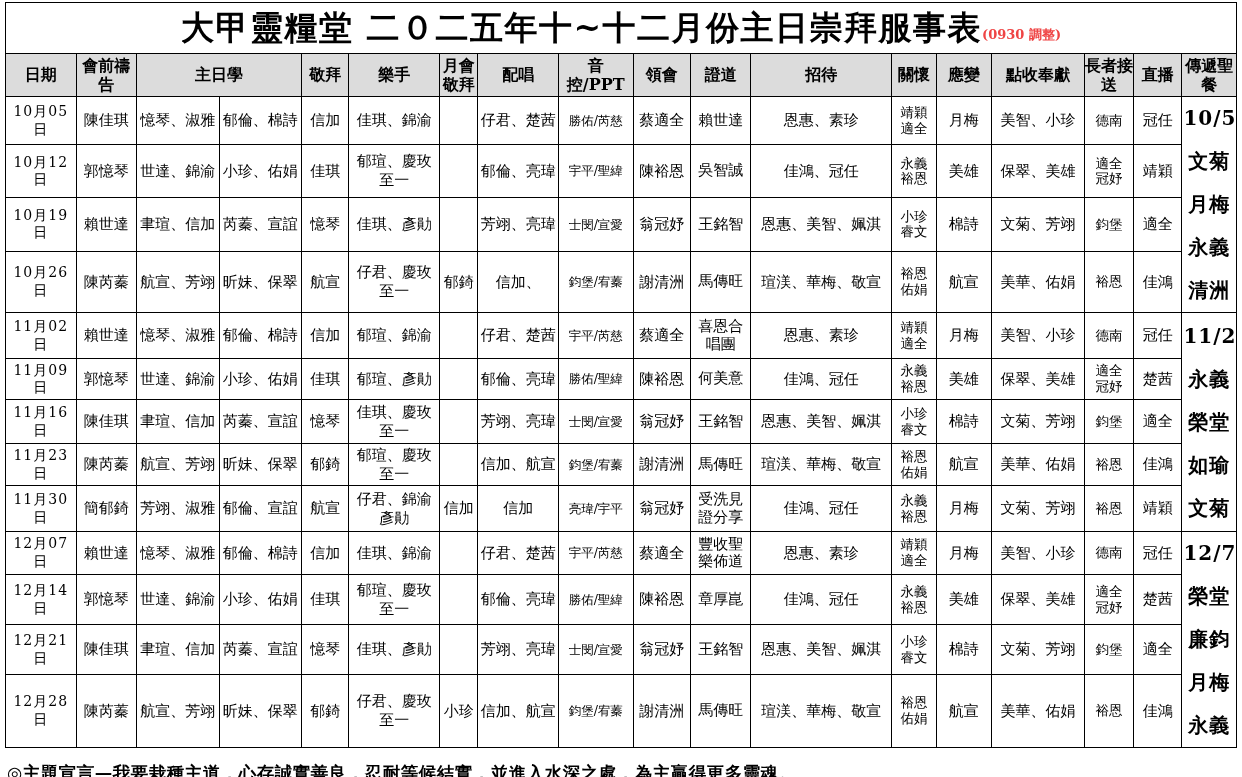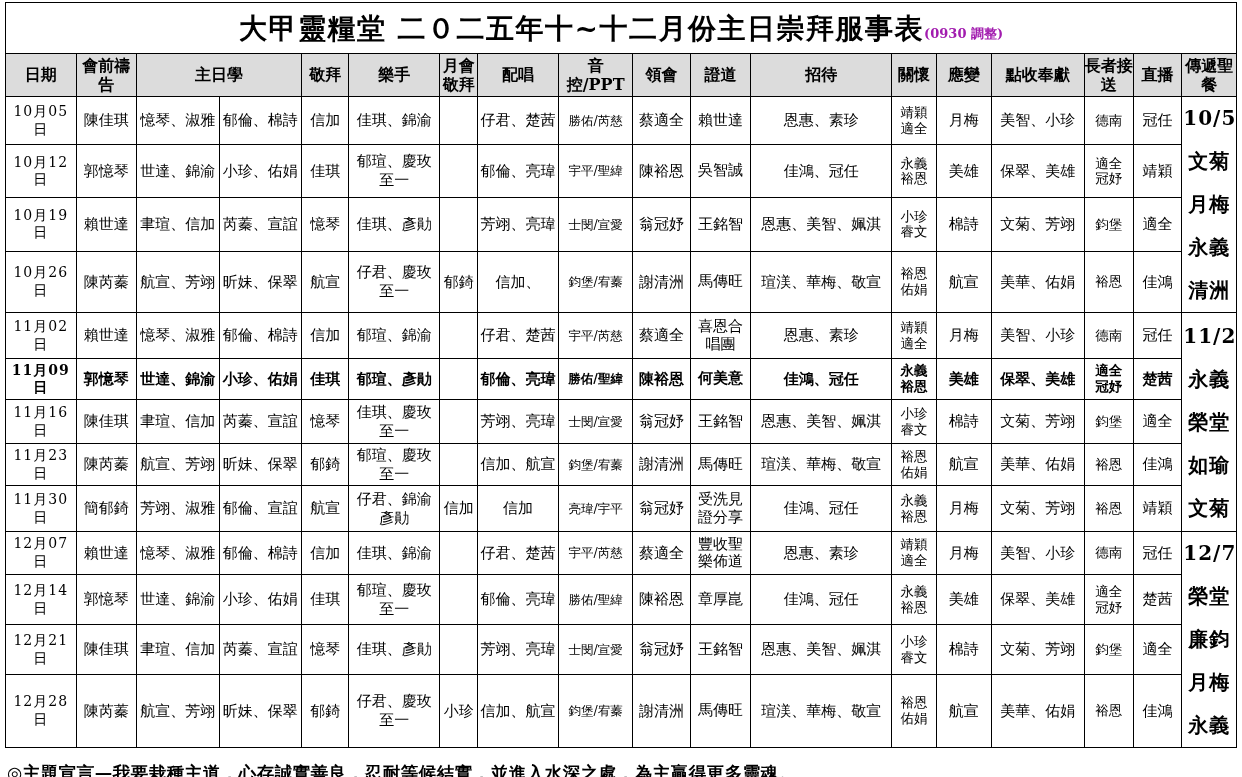--- a/index.html
+++ b/index.html
@@ -24,29 +24,29 @@
     overflow:hidden;
     line-height:1.25;
   }
   .title-cell{
     height:50px;
     background:#fff;
     border:1px solid #000;
     vertical-align:middle;
   }
   .title-main{
-    font-size:28px;
+    font-size:33px;
     font-weight:bold;
     letter-spacing:1.5px;
     text-align:right;
   }
   .title-note{
     font-size:13px;
     font-weight:bold;
-    color:#a21caf;
+    color:#ef4444;
     letter-spacing:0;
   }
   tr.colhead th{
     background:#dcdcdc;
     font-weight:bold;
     font-size:16px;
     height:42px;
     line-height:1.2;
     padding:0;
   }
@@ -226,21 +226,21 @@
           <td>月梅</td>
           <td>美智、小珍</td>
           <td class="col-elder">德南</td>
           <td>冠任</td>
           <td rowspan="5" class="communion-cell">11/2
 永義
 榮堂
 如瑜
 文菊</td>
         </tr>
-        <tr style="height: 41px; font-weight: bold;">
+        <tr style="height: 41px;">
           <td class="col-date">11月09日</td>
           <td>郭憶琴</td>
           <td>世達、錦渝</td>
           <td>小珍、佑娟</td>
           <td>佳琪</td>
           <td>郁瑄、彥勛</td>
           <td></td>
           <td>郁倫、亮瑋</td>
           <td class="col-sound">勝佑/聖緯</td>
           <td>陳裕恩</td>

